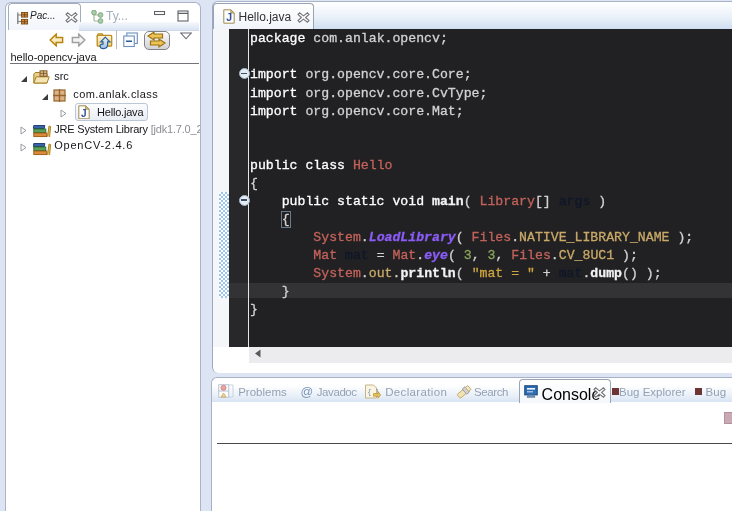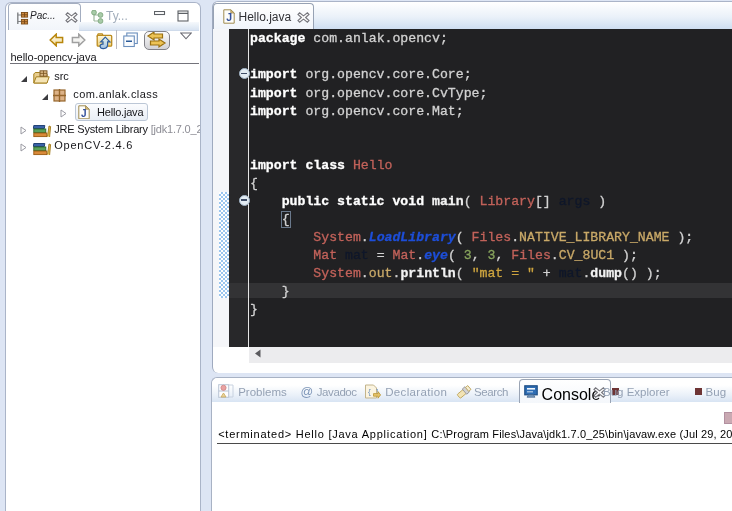--- a/index.html
+++ b/index.html
@@ -20,28 +20,28 @@
 #edtab{left:0px;top:1px;width:99px;height:26px;background:linear-gradient(#ffffff,#f0f4fa);border:1px solid #97a2b4;border-bottom:none;border-radius:4px 4px 0 0;}
 #edcontent{left:0;top:27px;width:520px;height:318px;background:#f5f6f9;}
 #foldcol{left:15.5px;top:0;width:19.7px;height:318px;background:#28282a;}
 #codearea{left:36.4px;top:0;width:483.6px;height:318px;background:#212123;}
 #curline{left:15.5px;top:254.2px;width:504.5px;height:15.3px;background:#333335;}
 #foldline{left:35.2px;top:0;width:1.2px;height:318px;background:#e5e5e5;}
 #hatch{left:5.5px;top:163px;width:12px;height:106px;background:repeating-conic-gradient(#9cc6ef 0% 25%,#ffffff 0% 50%);background-size:4px 4px;}
 .fmark{width:9px;height:9px;border-radius:50%;background:#e3ecf3;border:1px solid #9fb2c4;}
 .fmark i{position:absolute;left:1.6px;top:3.7px;width:5.8px;height:1.8px;background:#3e4c66;}
 pre.code{margin:0;font-family:"Liberation Mono",monospace;font-size:13.2px;line-height:18.05px;color:#d2d2d2;-webkit-text-stroke:0.3px;}
-.k{font-weight:bold;color:#ffffff;}
+.k{font-weight:normal;color:#ffffff;}
 .t{color:#c2625a;}
 .c{color:#c9a968;font-family:Liberation Mono, monospace;}
 .s{color:#cda43f;}
 .n{color:#87a35c;}
 .v{color:#0f172a;}
 .m{font-weight:bold;color:#f2f2f2;}
-.sm{font-weight:bold;font-style:italic;color:#1d4ed8;}
+.sm{font-weight:bold;font-style:italic;color:#8b5cf6;}
 .bb{outline:1px solid #6a798c;}
 #edscroll{left:0;top:345px;width:520px;height:16px;background:#fff;}
 #edscroll .bar{left:35.5px;top:0;width:484.5px;height:16px;background:#ececee;}
 
 #botpanel{left:211px;top:377px;width:521px;height:134px;background:#fff;border-left:1px solid #a8b2c4;border-top:1px solid #a8b2c4;border-radius:6px 0 0 0;}
 .btxt{font-size:11.5px;color:#94a1b4;white-space:nowrap;}
 #constab{border:1px solid #9aa4b4;border-bottom:none;border-radius:4px 4px 0 0;background:linear-gradient(#ffffff,#f4f7fb);}
 .bsq{width:7px;height:7px;background:#6e3434;}
 #ctitle{font-size:11px;color:#000;white-space:nowrap;}
 #cunder{height:1px;background:#4a4a4a;}
@@ -212,21 +212,21 @@
    <div class="abs fmark" style="left:25.5px;top:165.5px">
           <i></i>
         </div>
    <pre class="abs code" style="left:37px;top:1.4px"><span class="k">package</span> com.anlak.opencv;
 
 <span class="k">import</span> org.opencv.core.Core;
 <span class="k">import</span> org.opencv.core.CvType;
 <span class="k">import</span> org.opencv.core.Mat;
 
 
-<span class="k">import class</span> <span class="t">Hello</span>
+<span class="k">public class</span> <span class="t">Hello</span>
 {
     <span class="k">public static void</span> <span class="m">main</span>( <span class="t">Library</span>[] <span class="v">args</span> )
     <span class="bb">{</span>
         <span class="t">System</span>.<span class="sm">LoadLibrary</span>( <span class="t">Files</span>.<span class="c">NATIVE_LIBRARY_NAME</span> );
         <span class="t">Mat</span> <span class="v">mat</span> = <span class="t">Mat</span>.<span class="sm">eye</span>( <span class="n">3</span>, <span class="n">3</span>, <span class="t">Files</span>.<span class="c">CV_8UC1</span> );
         <span class="t">System</span>.<span class="c">out</span>.<span class="m">println</span>( <span class="s">"mat = "</span> + <span class="v">mat</span>.<span class="m">dump</span>() );
     }
 }</pre>
  </div>
  <div class="abs" id="edscroll">
@@ -269,22 +269,21 @@
    <rect x="0.8" y="0.8" width="12.4" height="9" fill="#2f6eb5" stroke="#1d4e85" stroke-width="1.2"></rect>
    <line x1="3" y1="3.8" x2="11" y2="3.8" stroke="#f2f7fc" stroke-width="1.6"></line>
    <line x1="3" y1="6.8" x2="9" y2="6.8" stroke="#b8d0e8" stroke-width="1.2"></line>
    <path d="M4.5,9.8 L9.5,9.8 L11,12.2 L3,12.2 Z" fill="#7a9cc0" stroke="#4a6a90" stroke-width="0.8"></path>
  </svg>
  <span class="abs" style="left:329.6px;top:7.8px;font-size:16px;color:#000">Console</span>
  <svg class="abs" style="left:380.5px;top:9px" width="13" height="11" viewBox="0 0 13 11">
    <path d="M1,2.4 L2.6,0.8 L6.5,3.9 L10.4,0.8 L12,2.4 L8.6,5.5 L12,8.6 L10.4,10.2 L6.5,7.1 L2.6,10.2 L1,8.6 L4.4,5.5 Z" fill="#fcfcfc" stroke="#76767c" stroke-width="1.1"></path>
  </svg>
  <div class="abs bsq" style="left:399.5px;top:9.5px"></div>
- <span class="abs btxt" style="left:391px;top:8.1px">Bug Explorer</span>
+ <span class="abs btxt" style="left:407px;top:8.1px">Bug Explorer</span>
  <div class="abs bsq" style="left:482.8px;top:9.5px"></div>
  <span class="abs btxt" style="left:493.6px;top:8.1px">Bug</span>
 
  <div class="abs" style="left:511.5px;top:34px;width:9px;height:10px;background:#c9a9b2;border:1px solid #b290a0"></div>
 
- <span class="abs" id="ctitle" style="left:6.2px;top:50.2px"><span style="letter-spacing:0.75px">&lt;terminated&gt; Hello [Java Application] </span><span style="letter-spacing:0.15px">C:\Program Files\Java\jdk1.7.0_25\bin\javaw.exe (Jul 29, 20</span></span>
  <div class="abs" id="cunder" style="left:5px;top:64.7px;width:516px"></div>
 </div>
 
 </div>
 </body></html>

